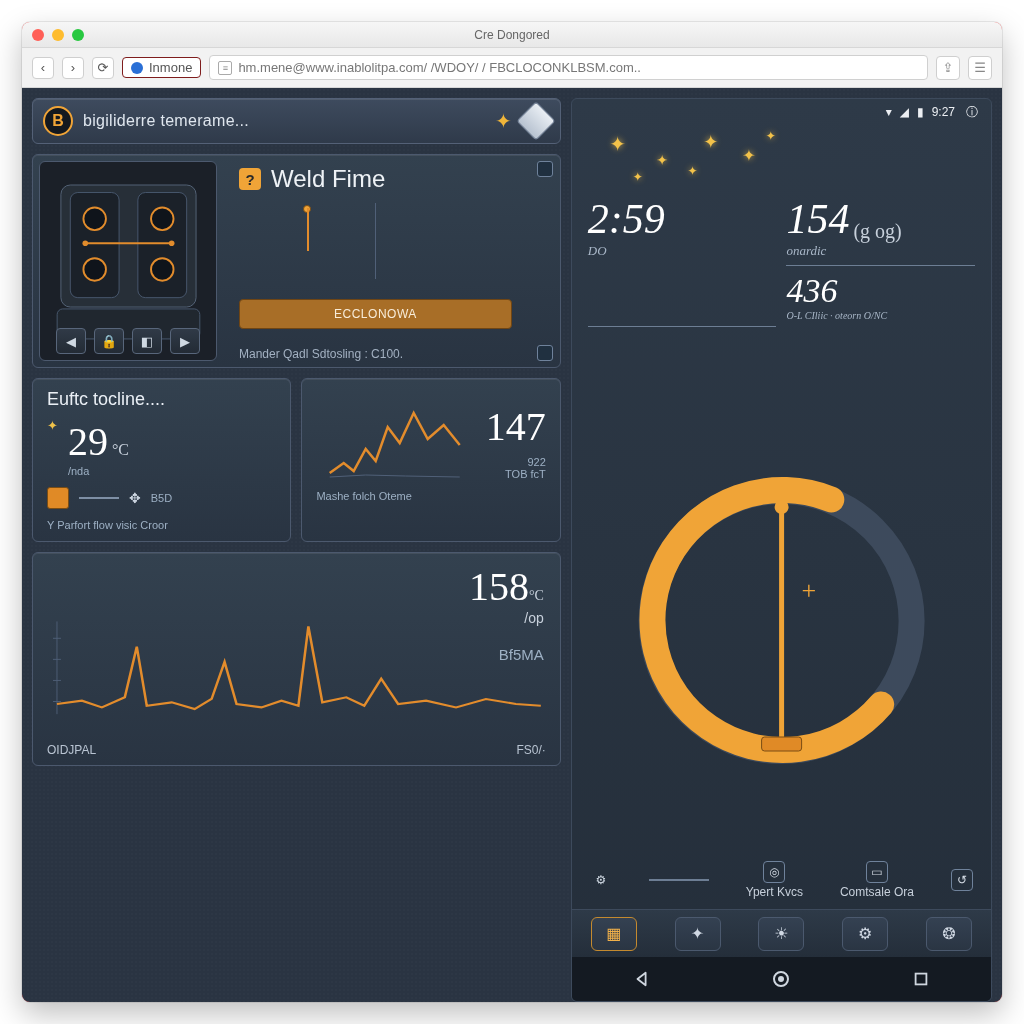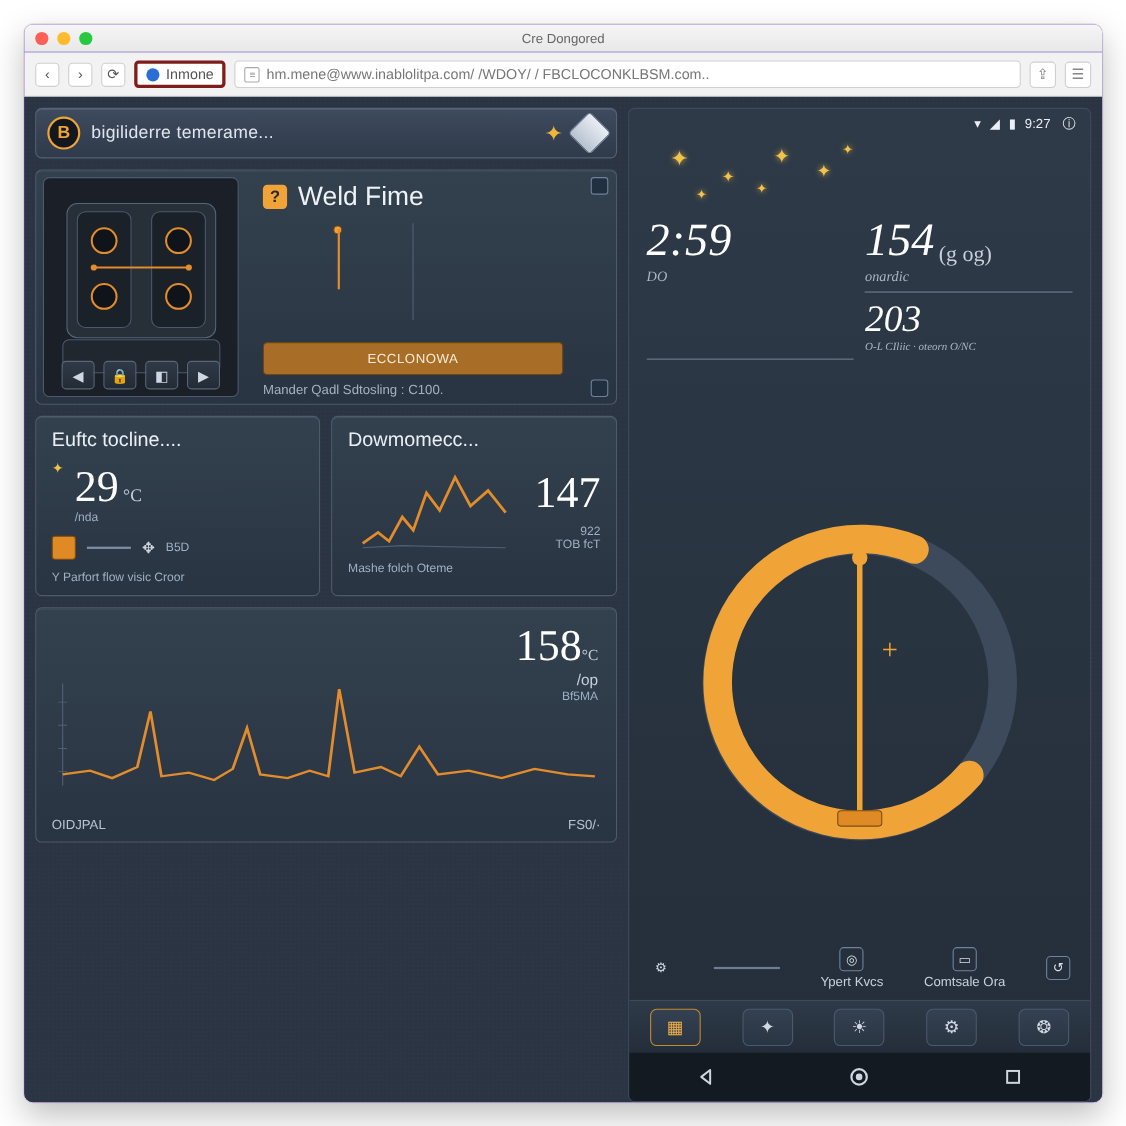--- a/index.html
+++ b/index.html
@@ -5,41 +5,41 @@
   * { box-sizing: border-box; margin: 0; padding: 0; }
   body {
     width: 1024px; height: 1024px;
     background: #fff;
     font-family: Arial, Helvetica, sans-serif;
     display: flex; align-items: center; justify-content: center;
     font-size: 13px;
   }
   .frame {
     width: 980px; height: 980px;
-    background: #6d28d9;
+    background: #ef4444;
     border-radius: 8px;
     box-shadow: 0 12px 30px rgba(0,0,0,.25), 0 0 0 1px rgba(0,0,0,.08);
     display: flex; flex-direction: column; overflow: hidden;
   }
   
   .titlebar {
     height: 26px; background: linear-gradient(#f6f6f6,#e8e8e8);
     display: flex; align-items: center; gap: 8px; padding: 0 10px;
     border-bottom: 1px solid #d7d7d7; font-size: 12px; color:#666;
     position: relative;
   }
   .tl-dot{width:12px;height:12px;border-radius:50%;}
   .tl-r{background:#ff5f57} .tl-y{background:#febc2e} .tl-g{background:#28c840}
   .tl-title{position:absolute;left:0;right:0;text-align:center;pointer-events:none}
   .addrbar {
     height: 40px; background:#f2f2f2; border-bottom:1px solid #d7d7d7;
     display:flex; align-items:center; gap:8px; padding:0 10px; color:#555; font-size:13px;
   }
   .nav-btn{width:22px;height:22px;border:1px solid #cfcfcf;border-radius:4px;background:#fff;display:flex;align-items:center;justify-content:center;color:#555}
-  .site-chip{display:flex;align-items:center;gap:6px;background:#fff;border:3px solid #7f1d1d;border-radius:4px;padding:2px 8px}
+  .site-chip{display:flex;align-items:center;gap:6px;background:#fff;border:1px solid #7f1d1d;border-radius:4px;padding:2px 8px}
   .site-dot{width:12px;height:12px;border-radius:50%;background:#2a6fd6}
   .urlbox{flex:1;background:#fff;border:1px solid #d0d0d0;border-radius:4px;padding:4px 8px;color:#777;display:flex;align-items:center;gap:6px;white-space:nowrap;overflow:hidden}
   .url-icon{width:14px;height:14px;border:1px solid #aaa;border-radius:2px;display:flex;align-items:center;justify-content:center;font-size:9px;color:#888}
   .end-ico{width:24px;height:24px;border:1px solid #cfcfcf;border-radius:4px;background:#fff;display:flex;align-items:center;justify-content:center;color:#888}
 
   
   .content {
     flex:1; display:flex; background:#2a3442;
     background-image: radial-gradient(rgba(255,255,255,.015) 1px, transparent 1px);
     background-size: 4px 4px;
@@ -71,42 +71,42 @@
   .ctl{width:30px;height:26px;background:linear-gradient(#303a47,#232b35);border:1px solid #58667b;border-radius:4px;display:flex;align-items:center;justify-content:center;color:#cfd8e2}
   .weld-right{flex:1;padding:10px 14px 6px 6px;display:flex;flex-direction:column}
   .weld-title{display:flex;align-items:center;gap:10px;font-size:24px;color:#eef2f6}
   .qmark{width:22px;height:22px;border-radius:4px;background:#f0a437;color:#2a2a2a;font-weight:bold;display:flex;align-items:center;justify-content:center;font-size:15px}
   .gauge-zone{flex:1;display:flex;align-items:stretch;margin-top:10px}
   .gauge{flex:1;border-right:1px solid #506078;position:relative}
   .gauge:last-child{border-right:none}
   .needle{position:absolute;left:50%;top:5px;bottom:28px;width:2px;background:#e38c2c}
   .needle-dot{position:absolute;left:50%;transform:translateX(-50%);top:2px;width:8px;height:8px;border-radius:50%;background:#f0a437;border:1px solid #7a4d14}
   .weld-banner{margin-top:20px;height:30px;background:#a86e27;border:1px solid #6f4514;border-radius:4px;display:flex;align-items:center;justify-content:center;color:#f8ecd8;font-size:12px;letter-spacing:.5px}
-  .weld-sub{margin-top:6px;color:#a3b1c2;font-size:12px}
+  .weld-sub{margin-top:18px;color:#a3b1c2;font-size:12px}
   .thermo{width:18px;margin:6px 6px 6px 0;display:flex;flex-direction:column;align-items:center;gap:2px}
   .thermo-ico{width:16px;height:16px;border:1px solid #6f829b;border-radius:3px;background:#203040}
 
   .dual .panel{flex:1;padding:10px 14px}
   .dual .ptitle{font-size:18px;color:#eaeff5;white-space:nowrap}
   .bignum{font-family:Georgia,serif;font-size:40px;color:#fff;display:flex;align-items:baseline;gap:2px}
   .bignum .un{font-size:16px;color:#c7d0db;margin-left:2px}
   .sub{font-size:11px;color:#9db0c4}
   .iconrow{display:flex;align-items:center;gap:10px;margin-top:10px}
   .sq{width:22px;height:22px;background:#e08a26;border-radius:3px;border:1px solid #7a4d14}
   .line-deco{height:2px;width:40px;background:#7e8fa5}
   .arrows{color:#cdd6e1;font-size:14px}
   .arrows span{display:inline-block}
   .footer-note{margin-top:10px;font-size:11px;color:#9db0c4}
   .sparkline{position:relative;height:85px;width:100%}
 
   .spectrum{height:214px;padding:10px 14px;position:relative}
   .spec-value{position:absolute;right:16px;top:10px;text-align:right}
   .spec-value .big{font-family:Georgia,serif;font-size:40px;color:#fff}
   .spec-value .u{font-size:14px;color:#c8d1dc}
-  .spec-value .lbl{font-size:11px;color:#9db0c4;margin-top:1px}
+  .spec-value .lbl{font-size:15px;color:#9db0c4;margin-top:20px}
   .spec-area{position:absolute;left:14px;right:14px;bottom:34px;top:60px}
   .spec-ticks{position:absolute;left:14px;right:14px;bottom:8px;display:flex;justify-content:space-between;color:#b9c4d2;font-size:12px}
 
   
   .phone{flex:1;display:flex;flex-direction:column;border:1px solid #3d4a5c;border-radius:6px;background:linear-gradient(#2e3a48,#242e3a);overflow:hidden}
   .statusbar{height:26px;display:flex;align-items:center;justify-content:flex-end;gap:8px;padding:0 10px;color:#eceff3;font-size:12px}
   .stars{position:relative;height:70px;margin:0 14px}
   .star{position:absolute;color:#f3c24a;text-shadow:0 0 6px rgba(243,194,74,.8)}
   .metrics{display:flex;justify-content:space-around;padding:0 16px 6px 16px;gap:10px}
   .metric{flex:1;border-bottom:1px solid #6d7e94;padding-bottom:6px;font-family:Georgia,serif}
@@ -229,21 +229,20 @@
           <div class="iconrow">
             <div class="sq"></div>
             <div class="line-deco"></div>
             <div class="arrows"><span>✥</span></div>
             <span class="sub">B5D</span>
           </div>
           <div class="footer-note">Y Parfort flow visic Croor</div>
         </div>
 
         <div class="panel">
-          <div class="ptitle">Dowmomecc...</div>
           <div style="display:flex;gap:10px;margin-top:6px;align-items:flex-end">
             <div class="sparkline">
               <svg viewBox="0 0 140 85" width="100%" height="100%">
                 <polyline points="4,78 18,68 28,76 40,54 50,66 62,32 74,48 88,18 102,44 118,30 134,50" fill="none" stroke="#e38c2c" stroke-width="2.5"></polyline>
                 <polyline points="4,82 40,80 80,81 134,82" fill="none" stroke="#506078" stroke-width="1"></polyline>
               </svg>
             </div>
             <div style="text-align:right">
               <div class="bignum" style="justify-content:flex-end">
                   <span>147</span>
@@ -311,21 +310,21 @@
           <div style="flex:1;display:flex;flex-direction:column">
             <div class="metric" style="border-bottom:1px solid #6d7e94">
               <div class="v">
                   <span>154</span>
                   <sup>(g og)</sup>
                 </div>
               <div class="cap" style="text-align:left">onardic</div>
             </div>
             <div class="metric row2" style="border:none;padding-top:6px">
               <div class="v">
-                  <span>203</span>
+                  <span>436</span>
                 </div>
               <div class="cap" style="font-size:10px">O-L CIliic · oteorn O/NC</div>
             </div>
           </div>
         </div>
 
         <div class="ring-wrap">
           <svg viewBox="0 0 360 360">
             <circle cx="180" cy="180" r="130" fill="none" stroke="#3d4a5c" stroke-width="26"></circle>
             <path d="M180 50 A130 130 0 1 1 55 220" fill="none" stroke="#f0a437" stroke-width="26" stroke-linecap="round" transform="rotate(130 180 180)"></path>

